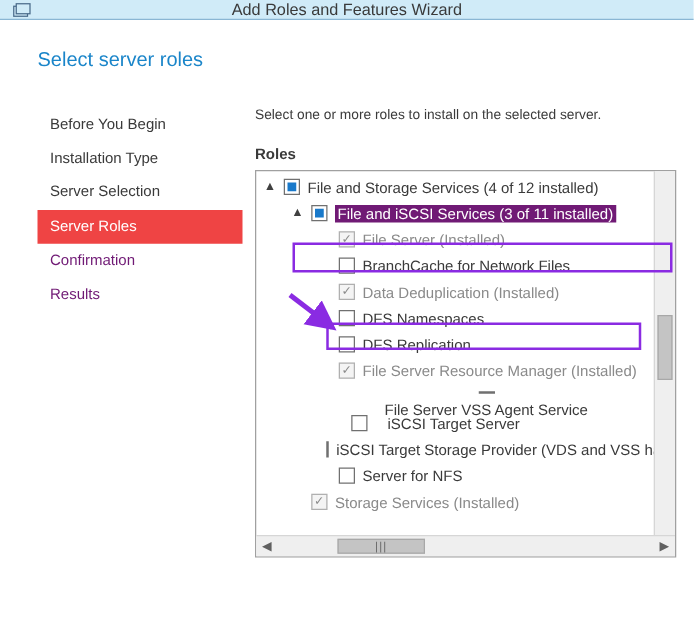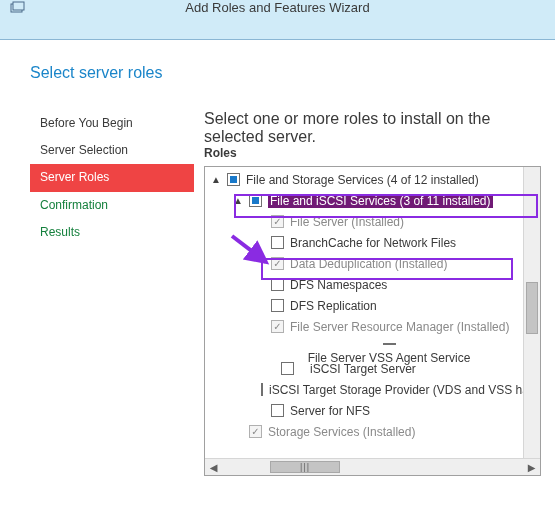--- a/index.html
+++ b/index.html
@@ -7,25 +7,25 @@
     width: 555px;
     height: 506px;
     font-family: "Segoe UI", Tahoma, sans-serif;
     font-size: 12px;
     background: #fff;
     color: #3a3a3a;
     overflow: hidden;
     position: relative;
   }
   .titlebar {
-    height: 40px;
+    height: 16px;
     background: #d0ebf8;
     border-bottom: 1px solid #8ab6d4;
     display: flex;
-    align-items: flex-start;
+    align-items: flex-end;
     position: relative;
   }
   .titlebar-icon {
     margin-left: 10px;
     display: inline-flex;
     color: #4a6b8a;
   }
   .titlebar-text {
     position: absolute;
     left: 50%;
@@ -56,27 +56,28 @@
     font-size: 12px;
     color: #3a3a3a;
     cursor: pointer;
     line-height: 1.6;
   }
   .sidebar-item.selected {
     background: #ef4444;
     color: #fff;
   }
   .sidebar-item.disabled {
-    color: #15803d;
+    color: #701a75;
     cursor: default;
   }
   .panel { flex: 1; }
   .instr {
-    font-size: 16px;
-    color: #3a3a3a;
+    font-size: 11px;
+    color: #3a3a3a;
+    margin-bottom: 18px;
   }
   .roles-label {
     font-size: 12px;
     font-weight: 600;
     margin-bottom: 6px;
   }
   .roles-box {
     border: 1px solid #a0a0a0;
     position: relative;
     height: 310px;
@@ -175,20 +176,21 @@
   </span>
   <span class="titlebar-text">Add Roles and Features Wizard</span>
 </div>
 
 <div class="main">
   <div class="page-title">Select server roles</div>
 
   <div class="content">
     <div class="sidebar">
       <div class="sidebar-item">Before You Begin</div>
+      <div class="sidebar-item">Installation Type</div>
       <div class="sidebar-item">Server Selection</div>
       <div class="sidebar-item selected">Server Roles</div>
       <div class="sidebar-item disabled">Confirmation</div>
       <div class="sidebar-item disabled">Results</div>
     </div>
 
     <div class="panel">
       <div class="instr">Select one or more roles to install on the selected server.</div>
       <div class="roles-label">Roles</div>
 

